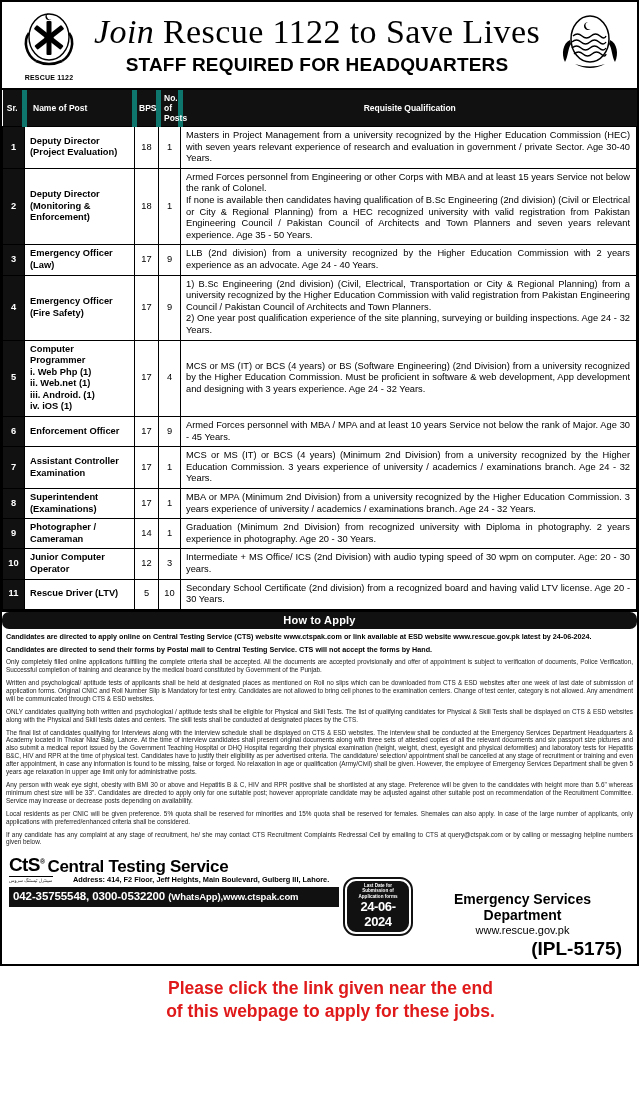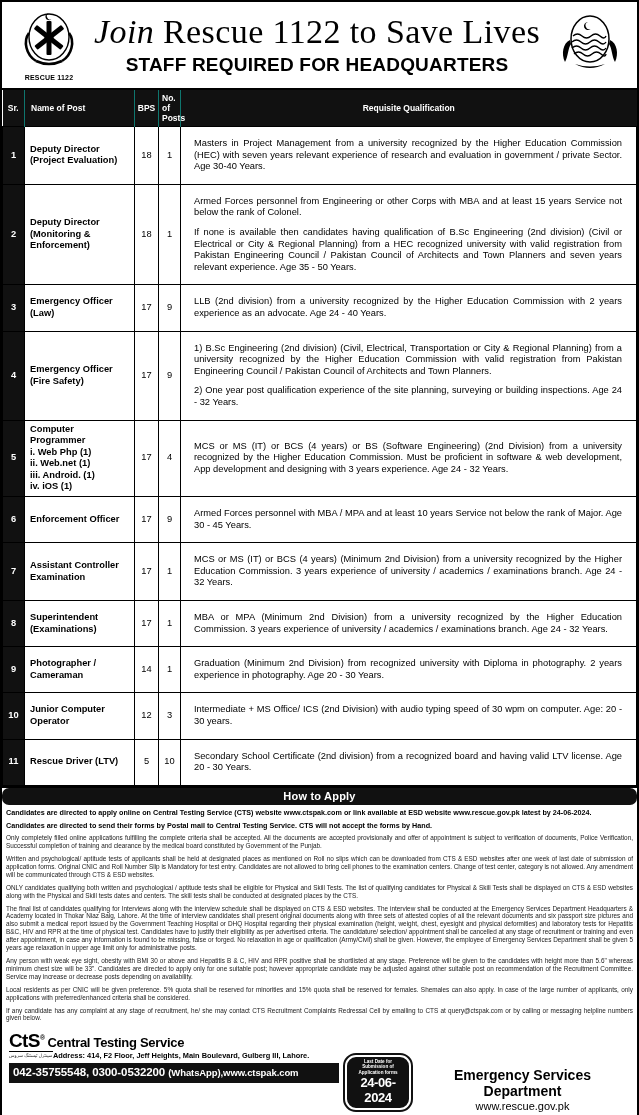--- a/index.html
+++ b/index.html
@@ -79,21 +79,21 @@
     width: 100%;
     border-collapse: collapse;
     table-layout: fixed;
   }
   table.jobs th {
     background: #111;
     color: #fff;
     font-size: 8.5px;
     font-weight: bold;
     padding: 3px 2px;
-    border-right: 1px solid #0f766e;
+    border-right: 5px solid #0f766e;
     vertical-align: middle;
     line-height: 10px;
   }
   table.jobs th:last-child { border-right: none; }
   table.jobs td {
     border: 1px solid #000;
     vertical-align: middle;
     font-size: 9.3px;
     line-height: 11.6px;
   }
@@ -122,21 +122,21 @@
     width: 22px;
     text-align: center;
     font-size: 10px;
   }
   td.c-qual {
     padding: 3px 6px 3px 5px;
     text-align: justify;
     font-size: 9.4px;
     line-height: 11.9px;
   }
-  td.c-qual p { margin: 8px; }
+  td.c-qual p { margin: 0; }
   .colhdr-sr { width: 22px; }
   .colhdr-post { width: 110px; text-align: left; padding-left: 6px !important; }
   .colhdr-bps { width: 24px; }
   .colhdr-num { width: 22px; text-align: left; padding-left: 3px !important;}
 
   
   .apply-wrap {
     border: 2px solid #000;
     border-top: none;
     padding: 0;
@@ -186,25 +186,25 @@
   .cts-logo {
     font-weight: bold;
     font-size: 19px;
     letter-spacing: -0.6px;
     line-height: 20px;
     font-family: "Liberation Sans", sans-serif;
   }
   .cts-logo sup { font-size: 7px; vertical-align: super; }
   .cts-name {
     font-weight: bold;
-    font-size: 13px;
+    font-size: 17px;
     line-height: 19px;
     letter-spacing: -0.3px;
   }
-  .cts-sub-row { display:flex; align-items:flex-start; gap:0; margin-top:-1px;}
+  .cts-sub-row { display:flex; align-items:center; gap:20px; margin-top:-1px;}
   .cts-urdu {
     font-size: 4.5px;
     line-height: 5px;
     width: 44px;
     color: #222;
     border-top: 1px solid #000;
     padding-top: 1px;
   }
   .cts-addr {
     font-size: 7.4px;

